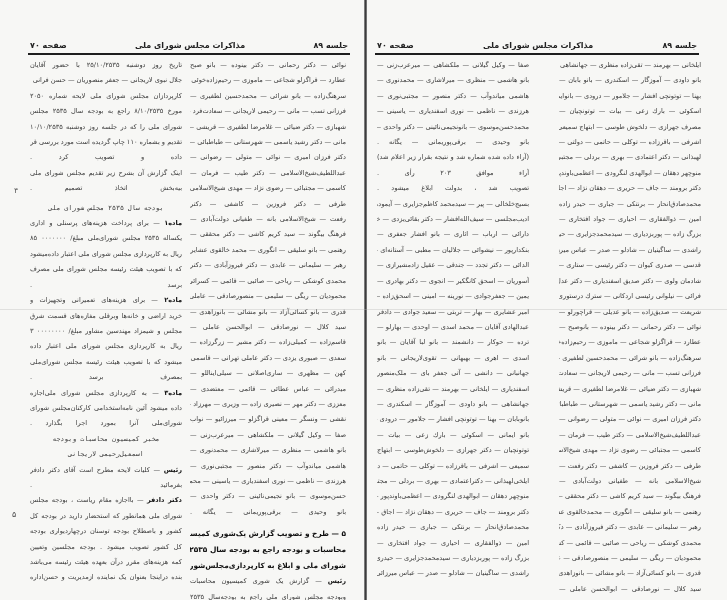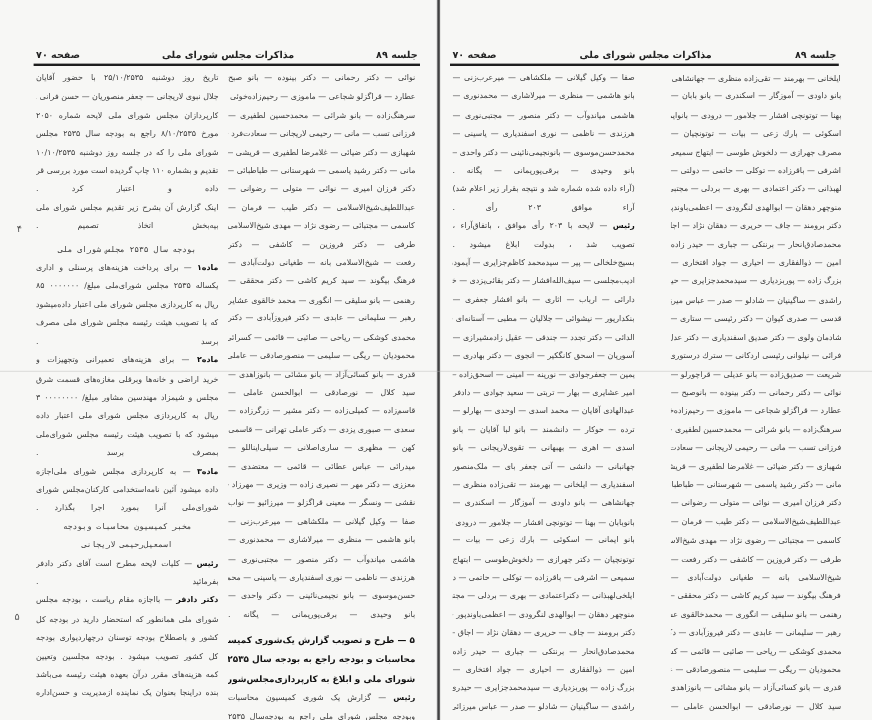--- a/index.html
+++ b/index.html
@@ -111,21 +111,21 @@
         <span class="line">وبودجه مجلس شورای ملی راجع به بودجه‌سال ۲۵۳۵</span>
       </div>
 
     <div class="col c2" id="lp-c2">
         <span class="line">تاریخ روز دوشنبه ۲۵/۱۰/۲۵۳۵ با حضور آقایان</span>
         <span class="line">جلال نبوی لاریجانی — جعفر منصوریان — حسن فرانی .</span>
         <span class="line">کارپردازان مجلس شورای ملی لایحه شماره ۲۰۵۰</span>
         <span class="line">مورخ ۸/۱۰/۲۵۳۵ راجع به بودجه سال ۲۵۳۵ مجلس</span>
         <span class="line">شورای ملی را که در جلسه روز دوشنبه ۱۰/۱۰/۲۵۳۵</span>
         <span class="line">تقدیم و بشماره ۱۱۰ چاپ گردیده است مورد بررسی قرار</span>
-        <span class="line">داده و اعتبار کرد .</span>
+        <span class="line">داده و تصویب کرد .</span>
         <span class="line">اینک گزارش آن بشرح زیر تقدیم مجلس شورای ملی</span>
         <span class="line">بیه‌بخش اتخاذ تصمیم .</span>
         <div style="height: 4px;"></div>
         <span class="line center">بودجه سال ۲۵۳۵ مجلس شورای ملی</span>
         <span class="line"><span class="bold">ماده۱</span> — برای پرداخت هزینه‌های پرسنلی و اداری</span>
         <span class="line">یکساله ۲۵۳۵ مجلس شورای‌ملی مبلغ/ ۰۰۰۰۰۰۰ ۸۵</span>
         <span class="line">ریال به کارپردازی مجلس شورای ملی اعتبار داده‌میشود</span>
         <span class="line">که با تصویب هیئت رئیسه مجلس شورای ملی مصرف</span>
         <span class="line">برسد .</span>
         <span class="line"><span class="bold">ماده۲</span> — برای هزینه‌های تعمیرانی وتجهیزات و</span>
@@ -203,21 +203,20 @@
       </div>
     <div class="col c2" id="rp-c2">
         <span class="line">صفا — وکیل گیلانی — ملکشاهی — میرعرب‌زنی —</span>
         <span class="line">بانو هاشمی — منظری — میرلاشاری — محمدنوری —</span>
         <span class="line">هاشمی میاندوآب — دکتر منصور — مجتبی‌نوری —</span>
         <span class="line">هرزندی — ناظمی — نوری اسفندیاری — یاسینی —</span>
         <span class="line">محمدحسن‌موسوی — بانونجیمی‌نائینی — دکتر واحدی —</span>
         <span class="line">بانو وحیدی — برقی‌پوریمانی — یگانه .</span>
         <span class="line">(آراء داده شده شماره شد و نتیجه بقرار زیر اعلام شد)</span>
         <span class="line">آراء موافق ۲۰۳ رأی .</span>
-        <span class="line"><span class="bold">رئیس</span> — لایحه با ۲۰۳ رأی موافق ، باتفاق‌آراء ،</span>
         <span class="line">تصویب شد ، بدولت ابلاغ میشود .</span>
         <span class="line">بسیج‌خلخالی — پیر — سیدمحمد کاظم‌جزایری — آیموده —</span>
         <span class="line">ادیب‌مجلسی — سیف‌الله‌افشار — دکتر بقائی‌یزدی — خسروی</span>
         <span class="line">دارائی — ارباب — اثاری — بانو افشار جعفری —</span>
         <span class="line">بنکدارپور — نیشوائی — جلالیان — مطبی — آستانه‌ای —</span>
         <span class="line">الدائی — دکتر تجدد — جندقی — عقیل زادمشیرازی —</span>
         <span class="line">آسوریان — اسحق کانگکیر — انجوی — دکتر بهادری —</span>
         <span class="line">یمین — جعفرجوادی — نورینه — امینی — اسحق‌زاده —</span>
         <span class="line">امیر عشایری — بهار — تربتی — سعید جوادی — دادفر —</span>
         <span class="line">عبدالهادی آقایان — محمد اسدی — اوحدی — بهارلو —</span>

